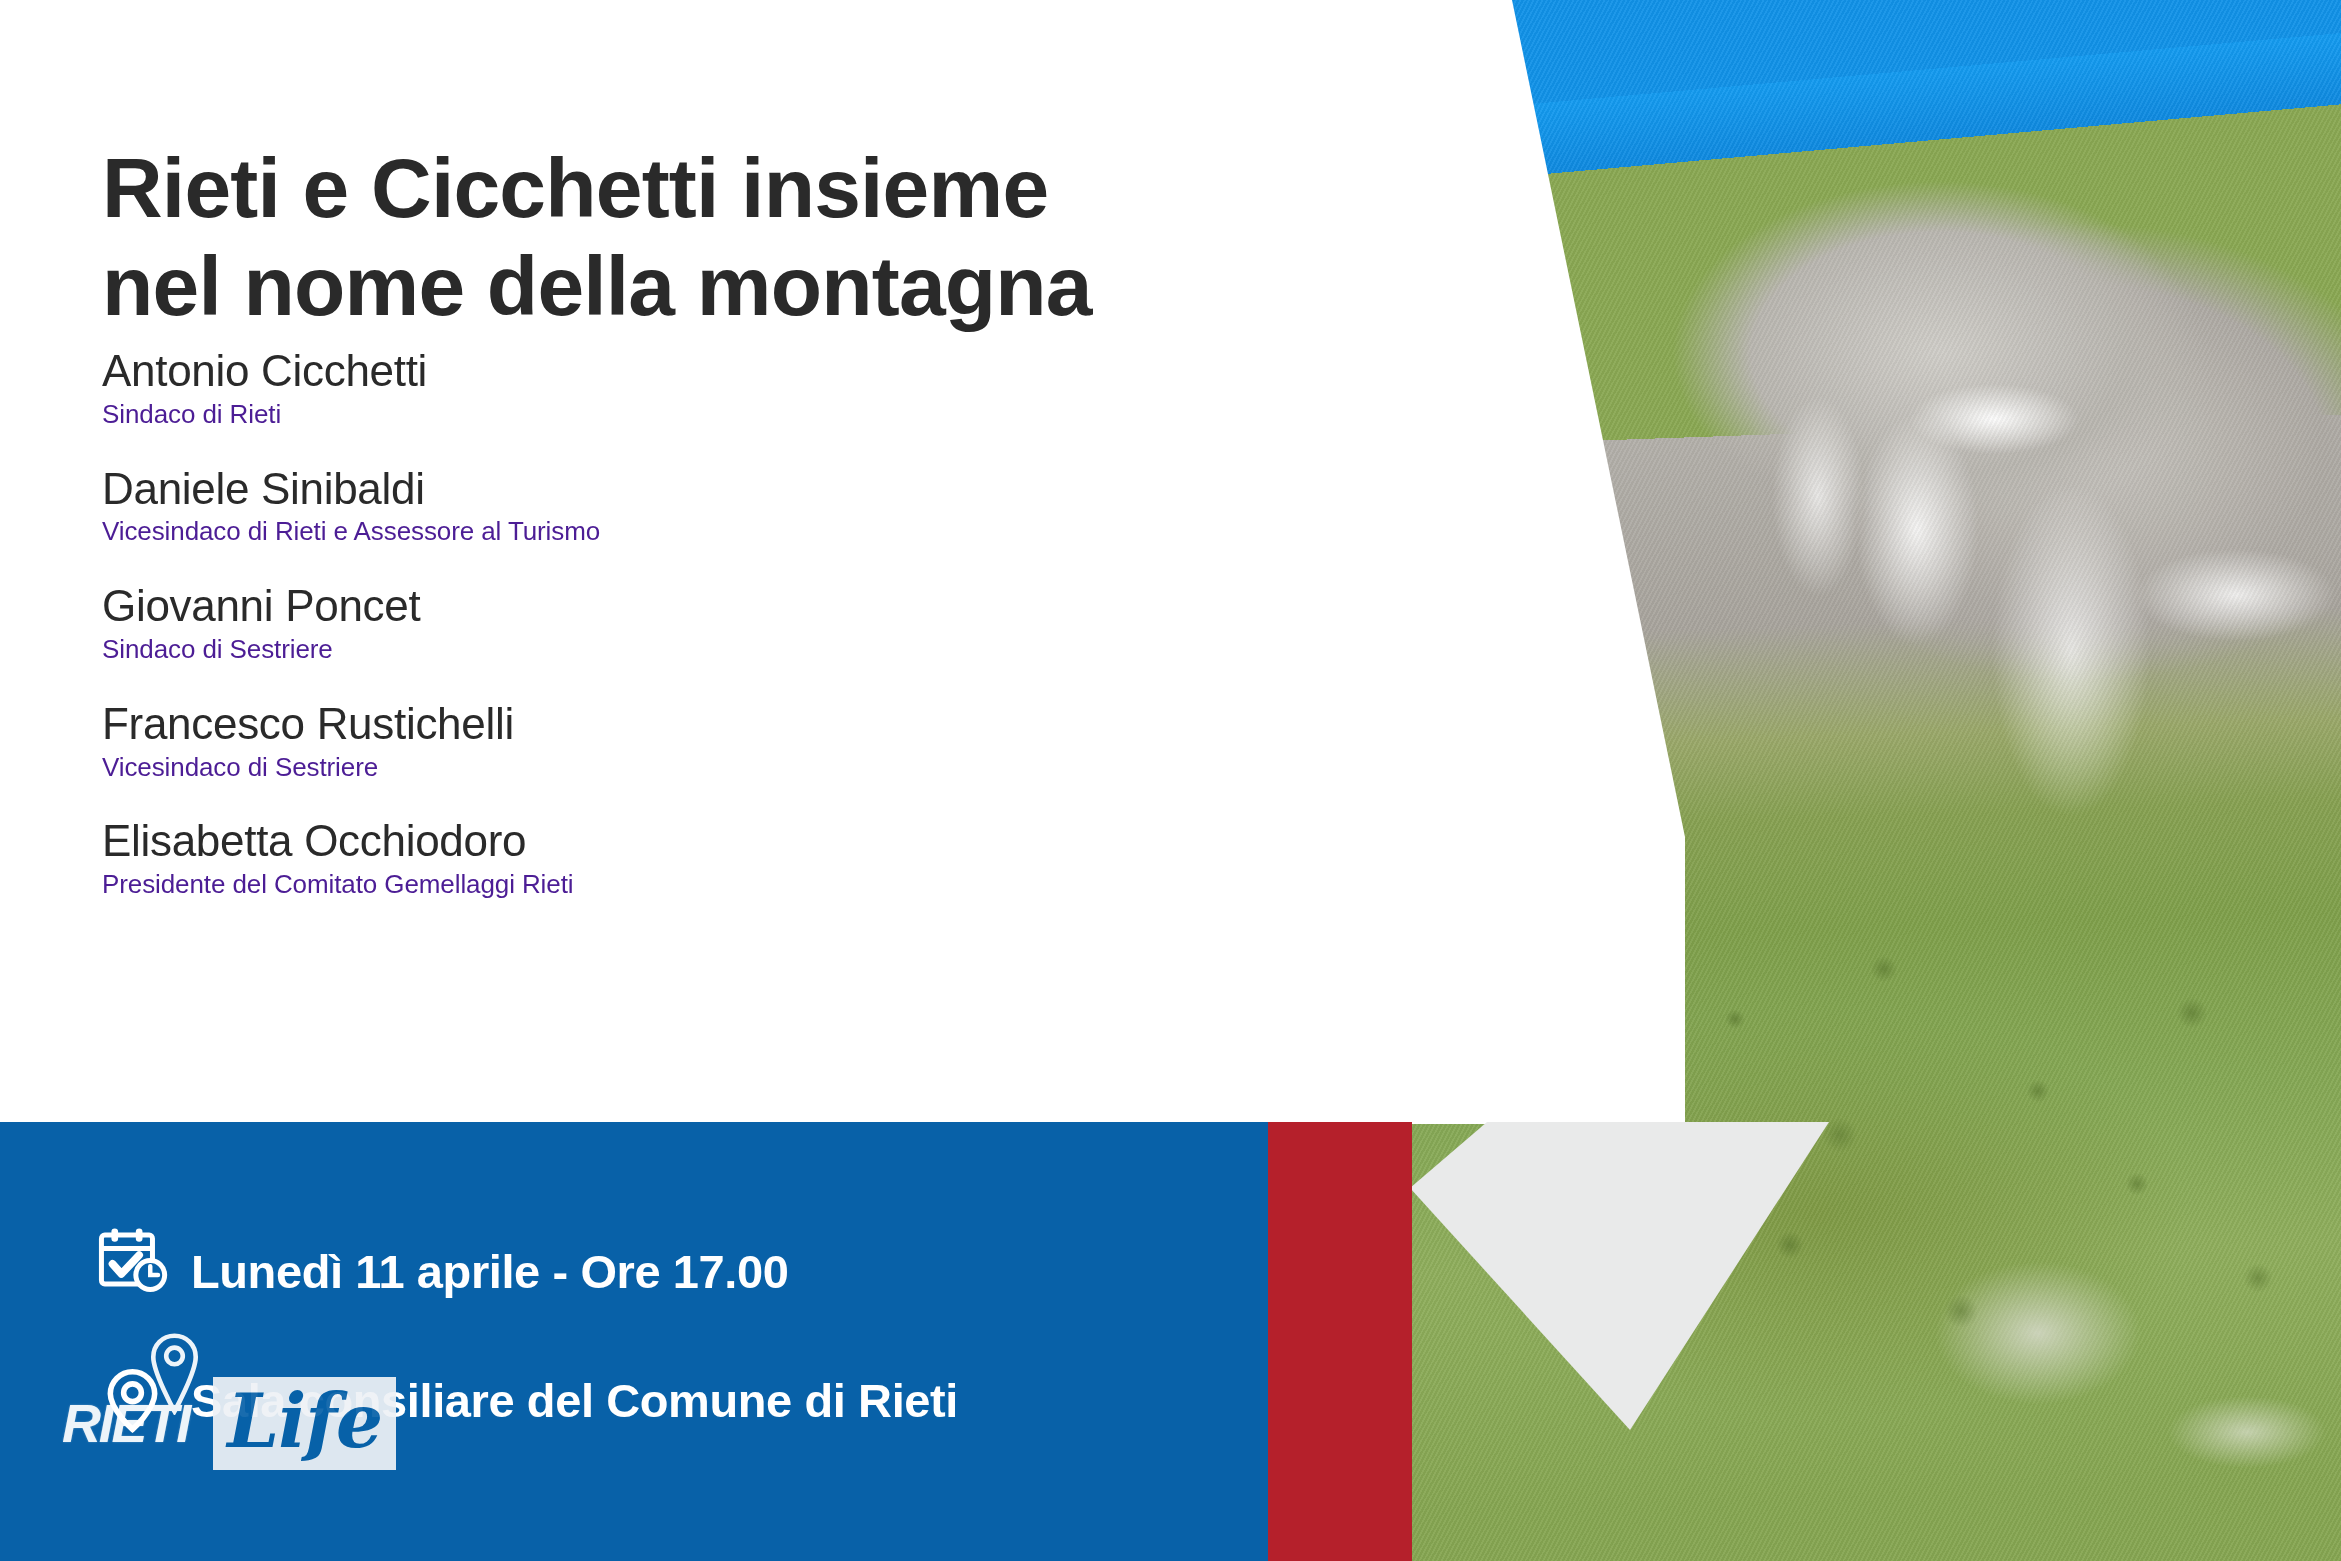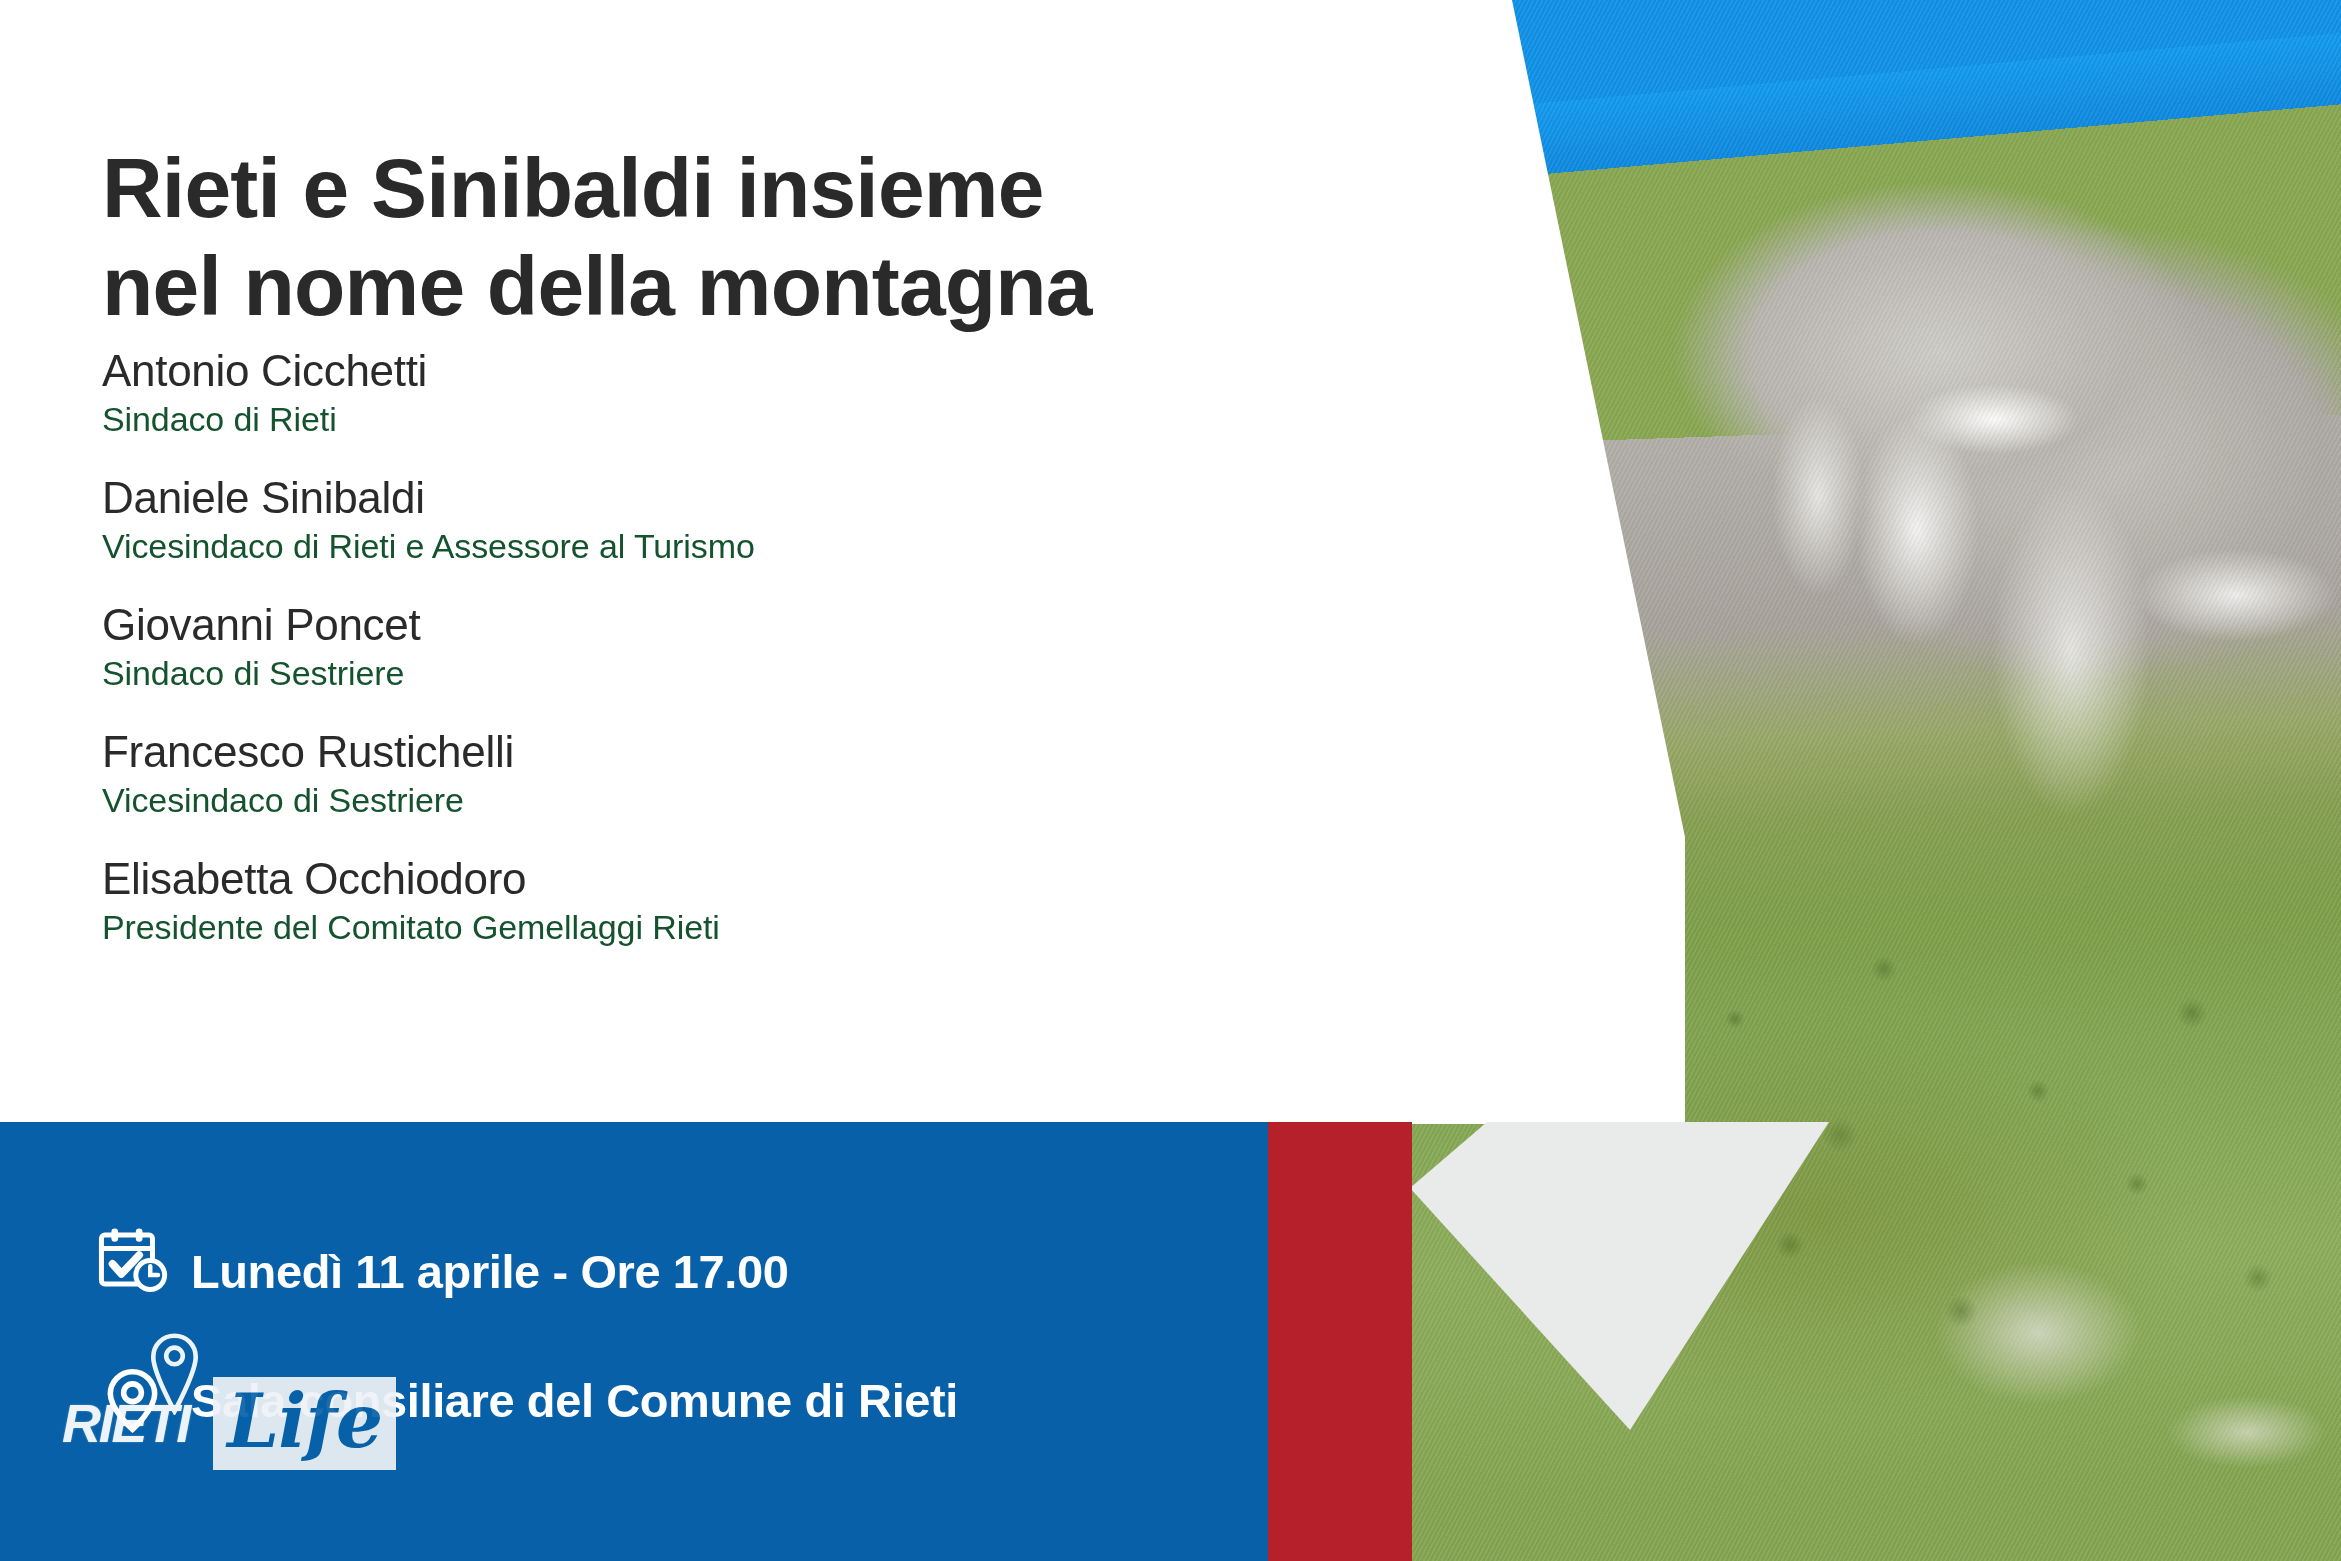--- a/index.html
+++ b/index.html
@@ -84,21 +84,21 @@
 
   
   .speakers{position:absolute;left:102px;top:347px;width:1294px;z-index:4;}
   .speaker{margin-bottom:35px;}
   .speaker:last-child{margin-bottom:0;margin-top:20px;}
   .sp-name{
     color:#2a2a2a;font-size:44px;font-weight:400;
     letter-spacing:-0.3px;line-height:1.08;
   }
   .sp-role{
-    color:#14532d;font-size:34px;font-weight:400;
+    color:#4c1d95;font-size:26px;font-weight:400;
     letter-spacing:-0.1px;line-height:1.18;margin-top:4.4px;
   }
 
   
   .footer-blue{
     position:absolute;left:0;top:1122px;width:1268px;height:440px;
     background:#0861a8;z-index:3;
   }
   .footer-red{
     position:absolute;left:1268px;top:1122px;width:144px;height:440px;
@@ -151,21 +151,21 @@
 <body>
 
 <div class="poster">
 
   <div class="photo"></div>
 
   <div class="white-panel"></div>
   <div class="gray-wedge"></div>
 
   <h1 class="headline">
-    <span>Rieti e Sinibaldi insieme</span>
+    <span>Rieti e Cicchetti insieme</span>
     <span>nel nome della montagna</span>
   </h1>
 
   <div class="speakers">
 
     <div class="speaker">
       <div class="sp-name">Antonio Cicchetti</div>
       <div class="sp-role">Sindaco di Rieti</div>
     </div>
 

